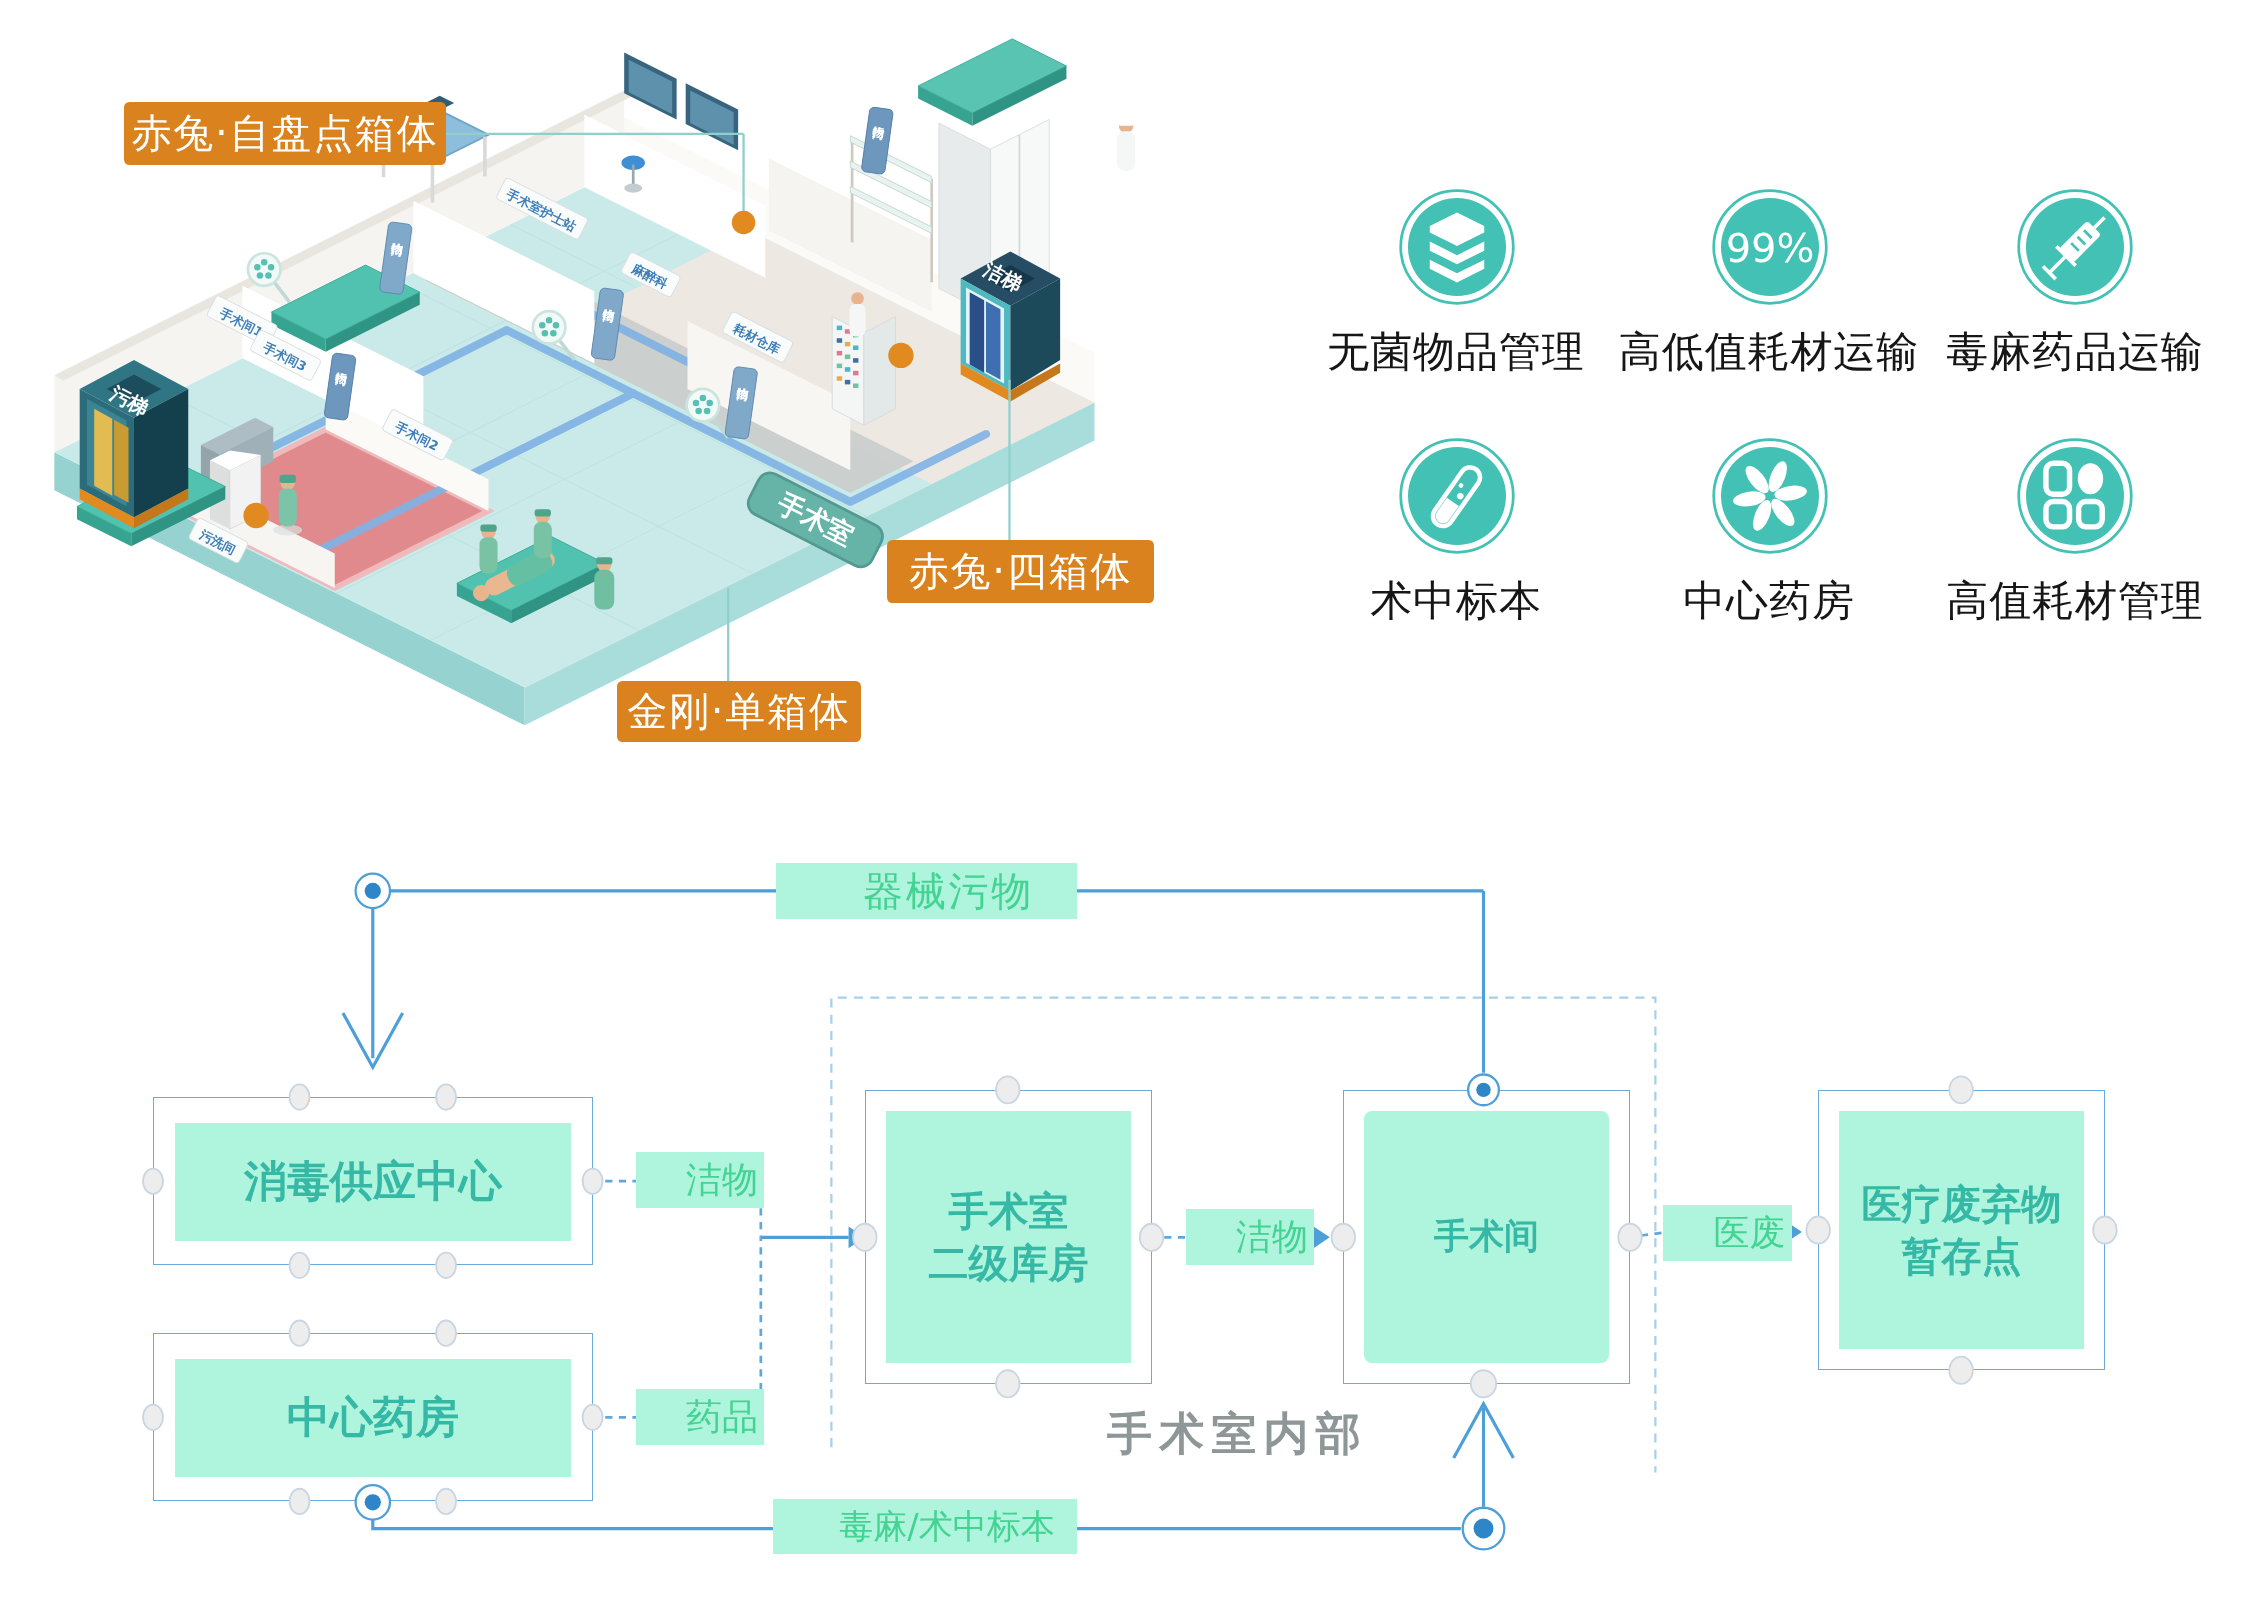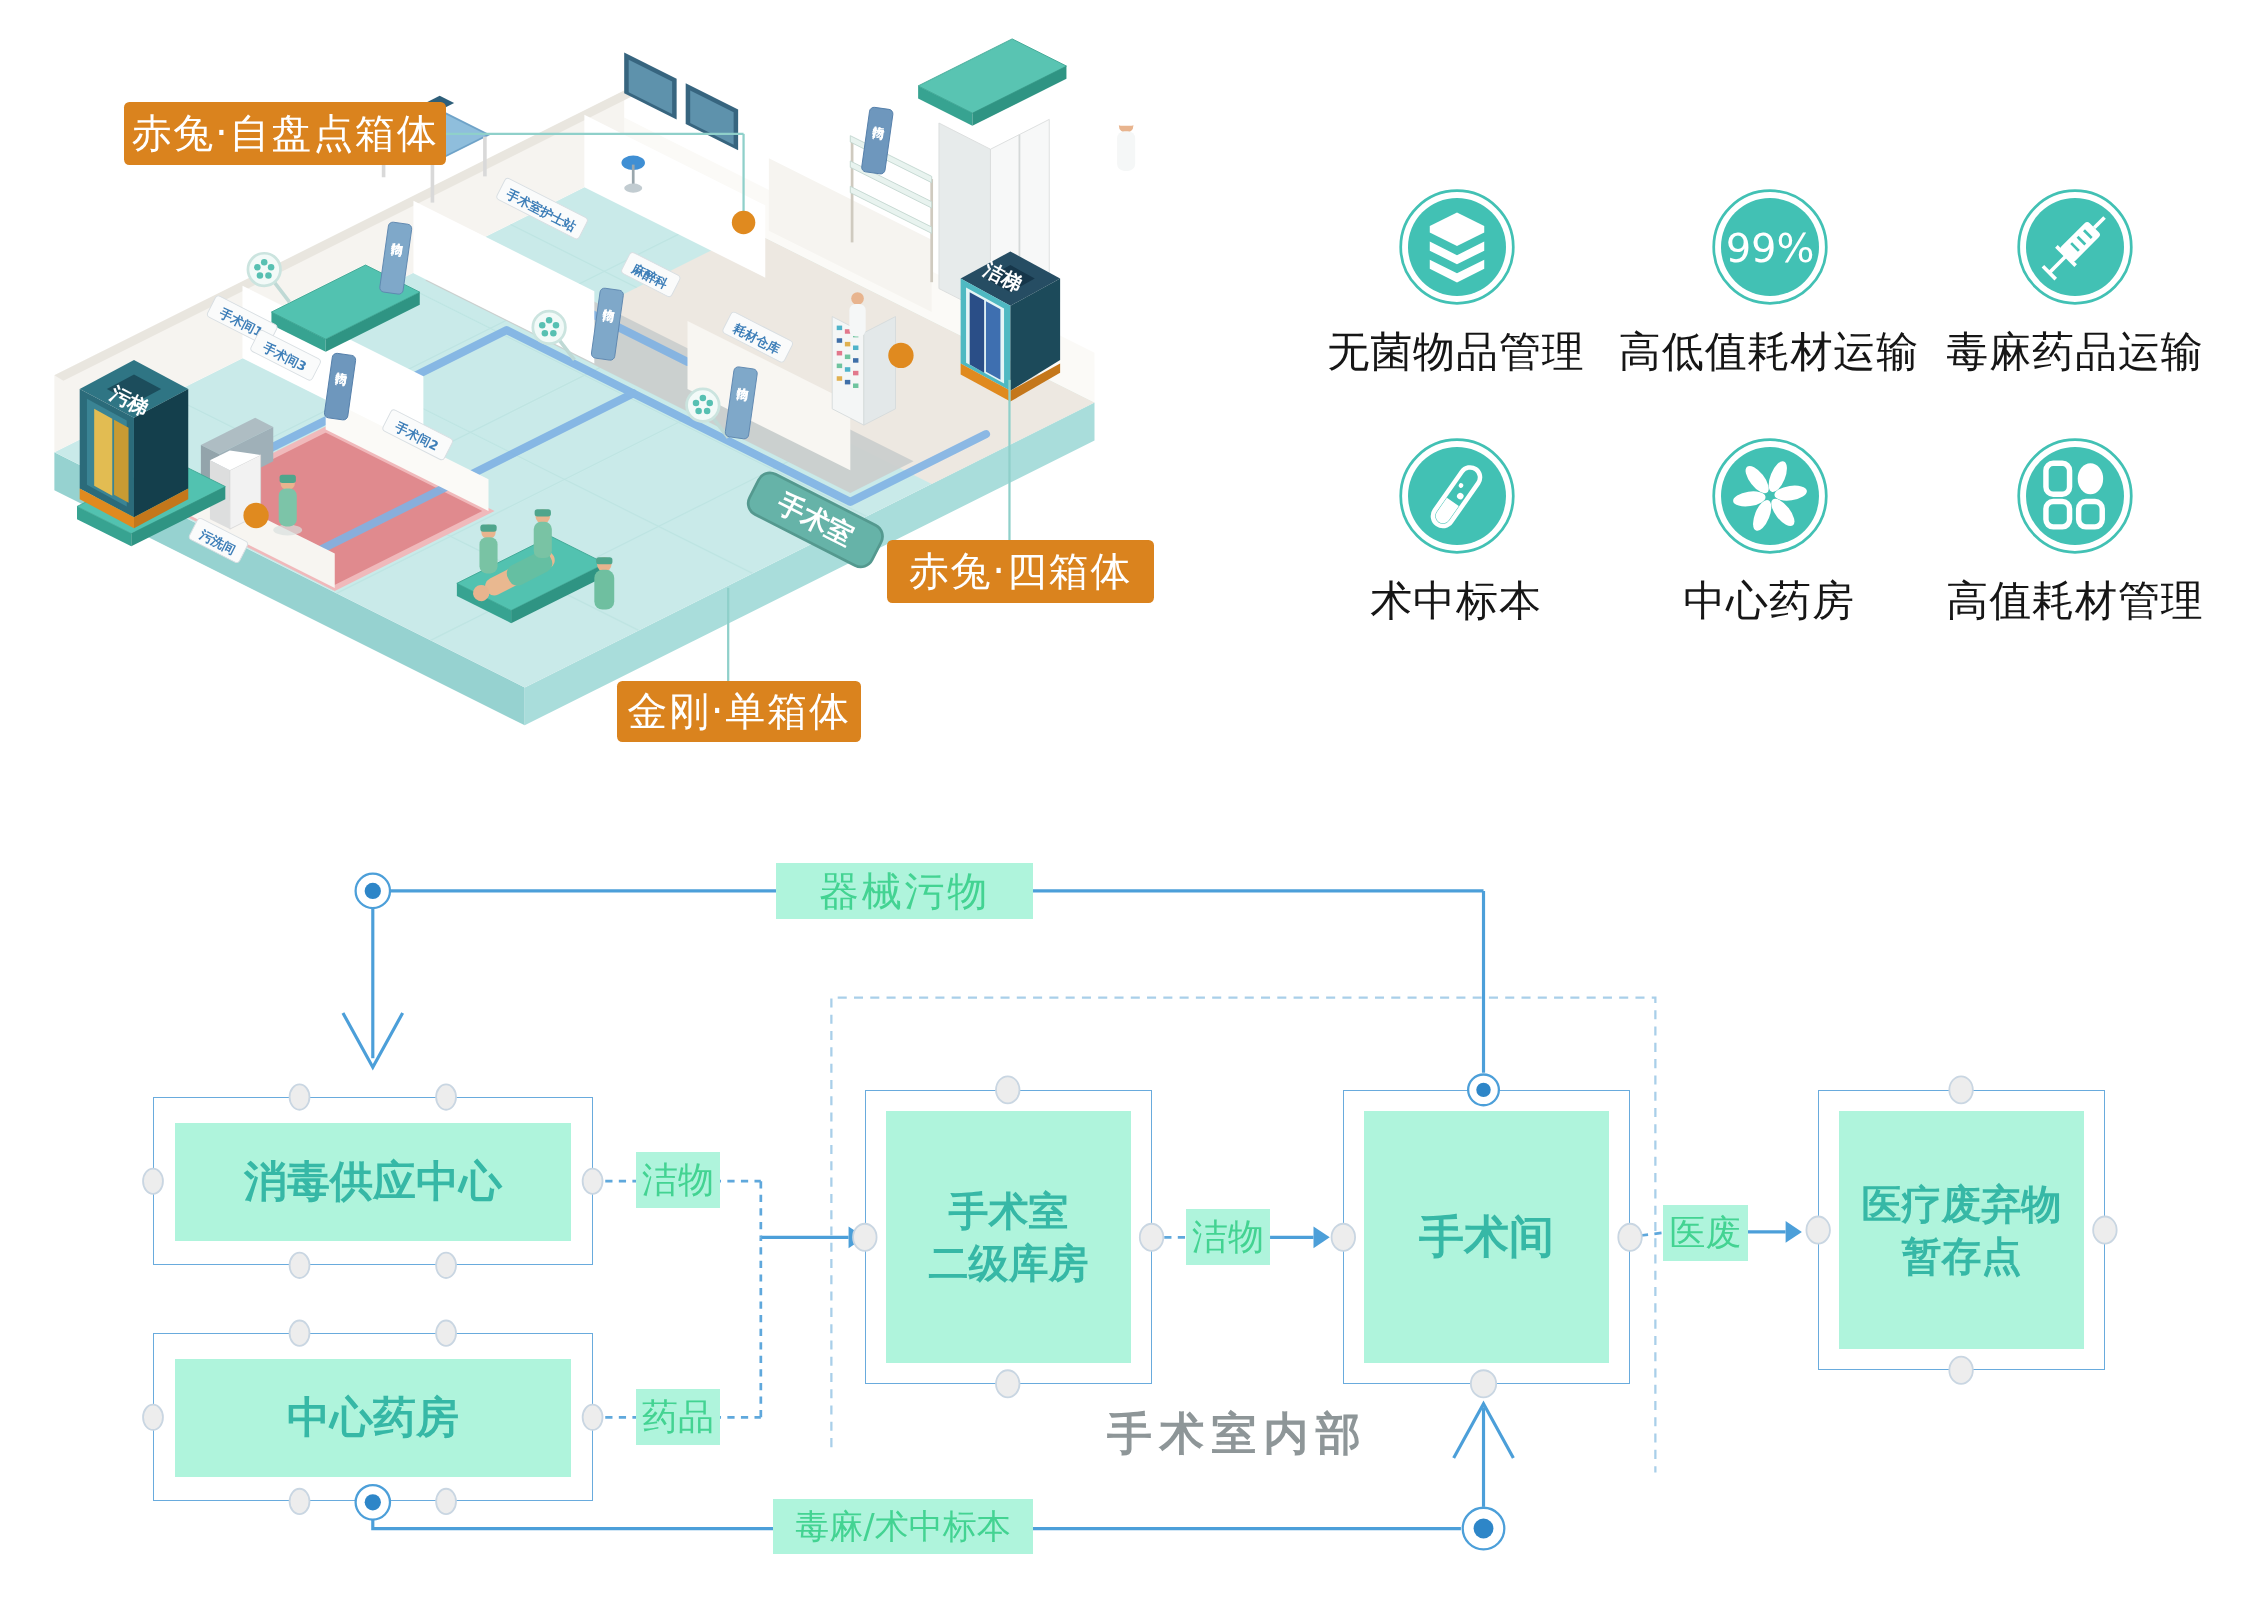--- a/index.html
+++ b/index.html
@@ -16,21 +16,21 @@
   
   .feat-label{position:absolute;transform:translateX(-50%);font-size:42px;color:#161616;
               white-space:nowrap;letter-spacing:0.9px;}
 
   
   .flow-box{position:absolute;background:#ffffff;border:1.8px solid #69ABDD;box-sizing:border-box;}
   .flow-box .inner{position:absolute;background:#AFF4DC;display:flex;flex-direction:column;
                    align-items:center;justify-content:center;color:#36B8A6;font-weight:600;
                    text-align:center;line-height:1.3;}
   .edge-label{position:absolute;background:#AFF4DC;color:#43D392;display:flex;align-items:center;
-              justify-content:center;white-space:nowrap;font-weight:500;}
+              justify-content:center;white-space:nowrap;font-weight:500;padding-left:44px;}
   .container-label{position:absolute;color:#8E9698;font-size:45px;font-weight:600;
                    letter-spacing:7.2px;white-space:nowrap;}
 </style>
 </head>
 <body>
 
 <div class="stage">
 
   <svg class="abs" style="left:0;top:0" width="1176" height="814" viewBox="0 0 1300 900">
     <defs>
@@ -486,21 +486,21 @@
       <span></span>
     </div>
   </div>
   <div class="flow-box" style="left:865px;top:1090px;width:287px;height:294px;">
     <div class="inner" style="left:20px;top:20px;right:20px;bottom:20px;font-size:40px;">
       <span>手术室</span>
       <span>二级库房</span>
     </div>
   </div>
   <div class="flow-box" style="left:1343px;top:1090px;width:287px;height:294px;">
-    <div class="inner" style="left:20px;top:20px;right:20px;bottom:20px;font-size:45px;">
+    <div class="inner" style="left:20px;top:20px;right:20px;bottom:20px;font-size:35px;border-radius:8px;">
       <span>手术间</span>
       <span></span>
     </div>
   </div>
   <div class="flow-box" style="left:1818px;top:1090px;width:287px;height:280px;">
     <div class="inner" style="left:20px;top:20px;right:20px;bottom:20px;font-size:40px;">
       <span>医疗废弃物</span>
       <span>暂存点</span>
     </div>
   </div>

